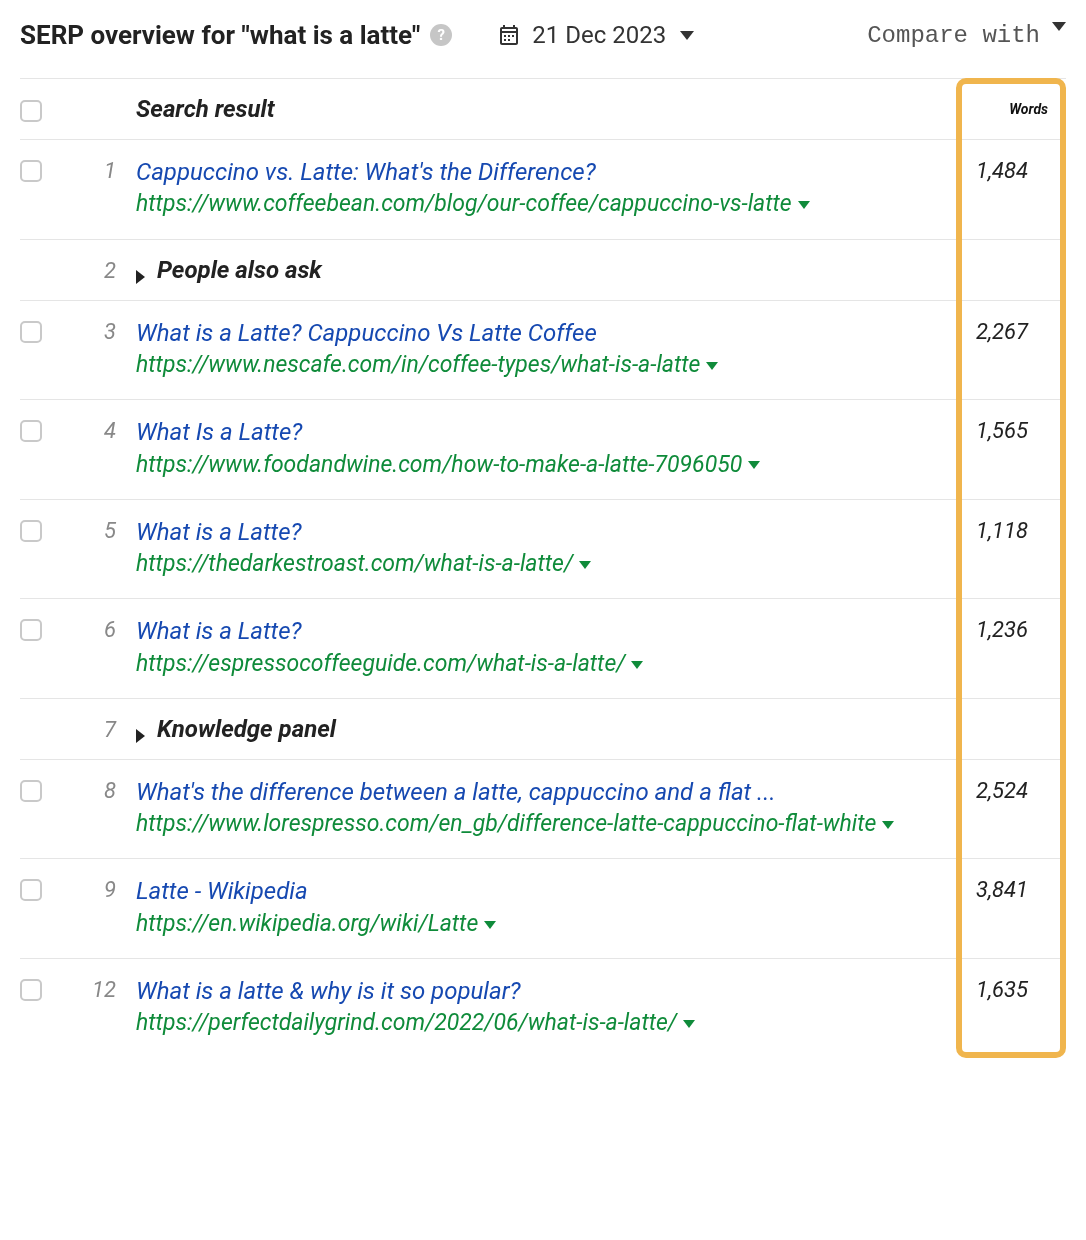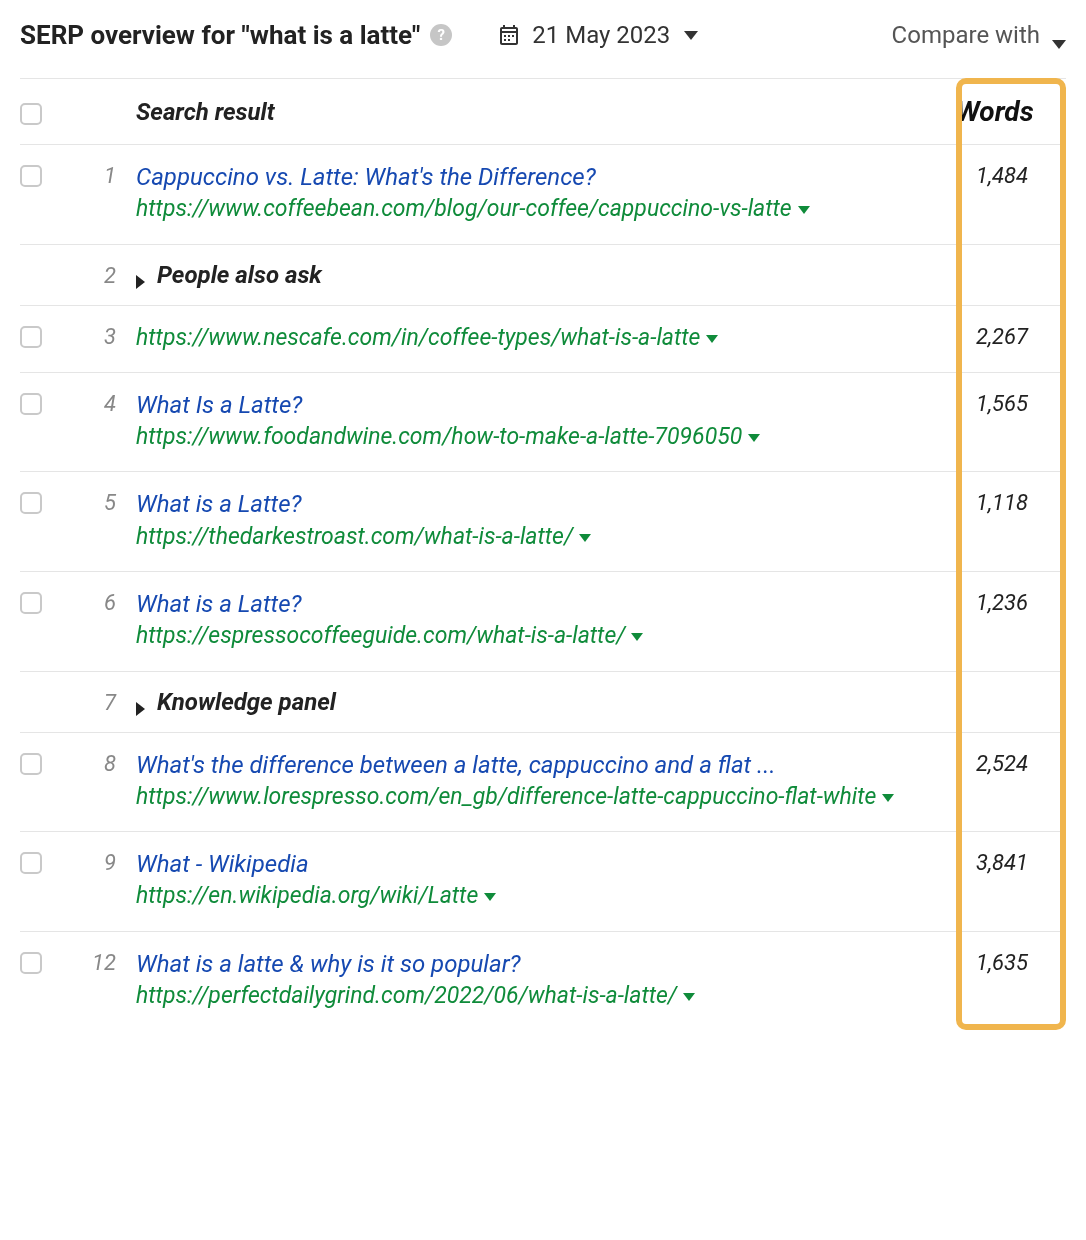--- a/index.html
+++ b/index.html
@@ -60,49 +60,51 @@
     display: inline-block;
     width: 0; height: 0;
     border-left: 7px solid transparent;
     border-right: 7px solid transparent;
     border-top: 9px solid #333;
     margin-left: 4px;
   }
   .flex-fill { flex: 1 1 auto; }
   .compare {
     display: flex;
-    align-items: flex-end;
+    align-items: flex-start;
     gap: 8px;
     font-size: 24px;
     color: #555;
     cursor: pointer;
+    font-family: Liberation Mono, monospace;
   }
   .table {
     position: relative;
     width: 100%;
     font-style: italic;
   }
   .thead {
     display: grid;
     grid-template-columns: 56px 60px 1fr 110px;
     align-items: center;
     border-top: 1px solid #e5e5e5;
     border-bottom: 1px solid #e5e5e5;
     padding: 16px 0;
   }
   .th-search {
     font-size: 24px;
     font-weight: 700;
     color: #222;
   }
   .th-words {
-    font-size: 28px;
+    font-size: 14px;
     font-weight: 700;
     color: #111;
-    text-align: left;
+    text-align: right;
+    padding-right: 18px;
   }
   .row {
     display: grid;
     grid-template-columns: 56px 60px 1fr 110px;
     border-bottom: 1px solid #e5e5e5;
     padding: 16px 0 18px 0;
   }
   .row.no-border { border-bottom: none; }
   .cell-check { display: flex; align-items: flex-start; padding-top: 4px; }
   .checkbox {
@@ -191,21 +193,21 @@
     <span>SERP overview for "what is a latte"</span>
     <span class="help-icon">?</span>
   </div>
   <div class="spacer-sm"></div>
   <div class="date-picker">
     <span class="cal-icon">
       <svg viewBox="0 0 24 24">
           <path d="M19 4h-1V2h-2v2H8V2H6v2H5C3.9 4 3 4.9 3 6v14c0 1.1.9 2 2 2h14c1.1 0 2-.9 2-2V6C21 4.9 20.1 4 19 4zM19 20H5V10h14V20zM19 8H5V6h14V8zM7 12h2v2H7V12zM11 12h2v2h-2V12zM15 12h2v2h-2V12zM7 16h2v2H7V16zM11 16h2v2h-2V16z"></path>
         </svg>
     </span>
-    <span>21 May 2023</span>
+    <span>21 Dec 2023</span>
     <span class="caret-down"></span>
   </div>
   <div class="flex-fill"></div>
   <div class="compare">
     <span>Compare with</span>
     <span class="caret-down"></span>
   </div>
 </div>
 
 <div class="table">
@@ -240,20 +242,21 @@
         <span>People also ask</span>
       </div>
       <div class="cell-words"></div>
       </div>
       <div class="row">
       <div class="cell-check">
         <div class="checkbox"></div>
       </div>
       <div class="cell-rank">3</div>
       <div class="cell-main">
+        <div class="result-title">What is a Latte? Cappuccino Vs Latte Coffee</div>
         <div class="result-url">https://www.nescafe.com/in/coffee-types/what-is-a-latte<span class="url-caret"></span></div>
       </div>
       <div class="cell-words">2,267</div>
       </div>
       <div class="row">
       <div class="cell-check">
         <div class="checkbox"></div>
       </div>
       <div class="cell-rank">4</div>
       <div class="cell-main">
@@ -303,21 +306,21 @@
         <div class="result-url">https://www.lorespresso.com/en_gb/difference-latte-cappuccino-flat-white<span class="url-caret"></span></div>
       </div>
       <div class="cell-words">2,524</div>
       </div>
       <div class="row">
       <div class="cell-check">
         <div class="checkbox"></div>
       </div>
       <div class="cell-rank">9</div>
       <div class="cell-main">
-        <div class="result-title">What - Wikipedia</div>
+        <div class="result-title">Latte - Wikipedia</div>
         <div class="result-url">https://en.wikipedia.org/wiki/Latte<span class="url-caret"></span></div>
       </div>
       <div class="cell-words">3,841</div>
       </div>
       <div class="row no-border">
       <div class="cell-check">
         <div class="checkbox"></div>
       </div>
       <div class="cell-rank">12</div>
       <div class="cell-main">

